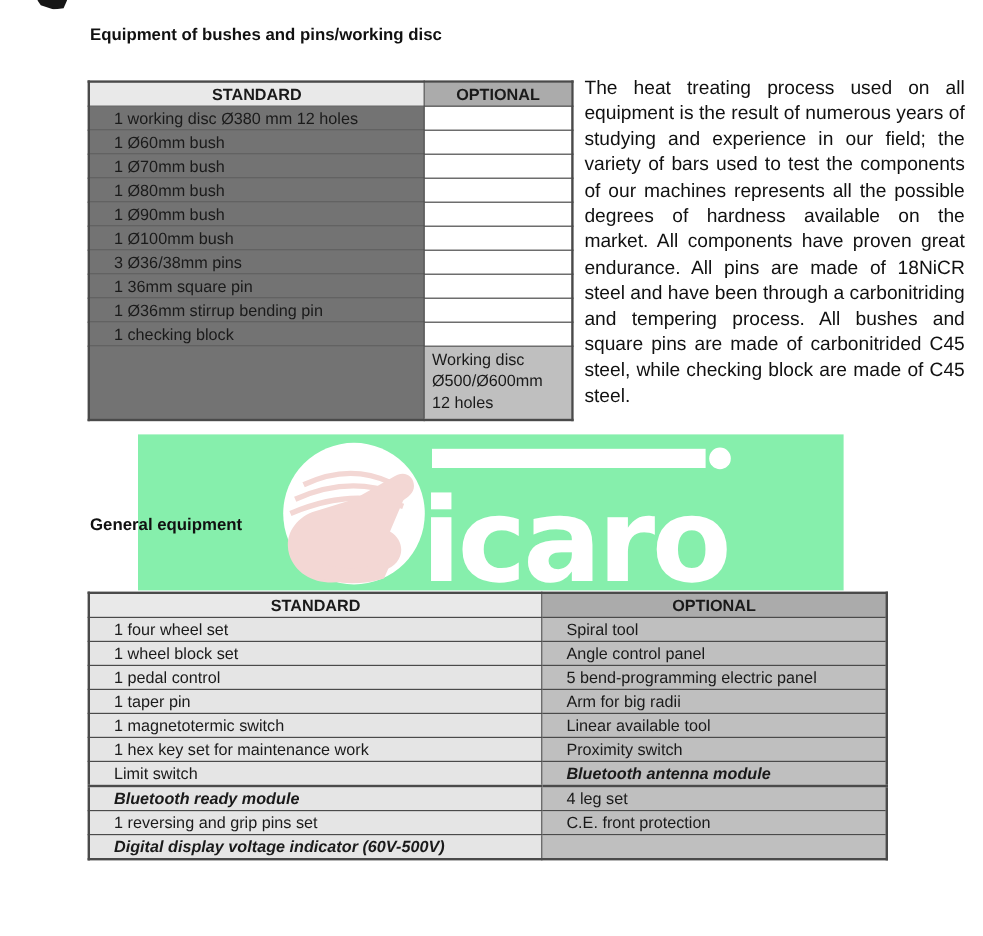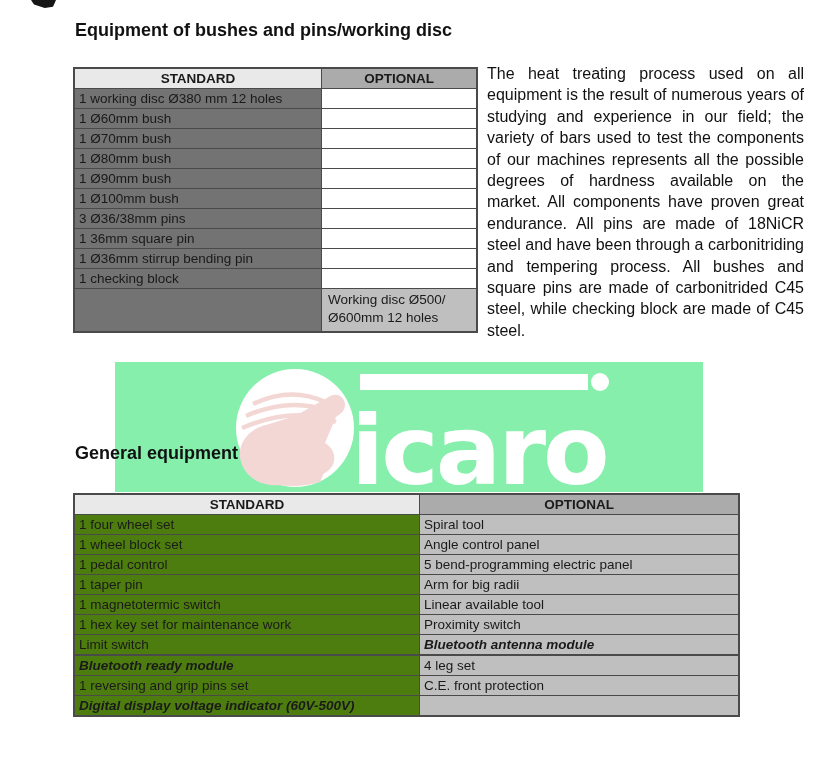--- a/index.html
+++ b/index.html
@@ -18,41 +18,41 @@
     position: absolute;
     left: 31px; top: 0;
     width: 25px; height: 8px;
     background: #161616;
     clip-path: polygon(0 0, 100% 0, 88% 85%, 55% 100%, 12% 55%);
   }
 
   .title {
     position: absolute;
     margin: 0;
-    font-size: 18px;
+    font-size: 14px;
     font-weight: 700;
     letter-spacing: 0px;
     color: #111;
     z-index: 3;
   }
   .title-1 { left: 75px; top: 20px; }
-  .title-2 { left: 75px; top: 443px; }
+  .title-2 { left: 75px; top: 429px; }
 
   
   table.t {
     position: absolute;
     border-collapse: collapse;
     table-layout: fixed;
     font-size: 13.5px;
     z-index: 2;
     border: 2px solid #4a4a4a;
   }
   table.t th, table.t td {
     border: 1px solid #4a4a4a;
-    padding: 1px 4px;
+    padding: 1px 20px;
     height: 17px;
     line-height: 16px;
     vertical-align: middle;
     overflow: hidden;
   }
   table.t th {
     text-align: center;
     font-weight: 700;
     height: 17px;
   }
@@ -61,21 +61,21 @@
 
   .t1 { left: 73px; top: 67px; width: 405px; }
   .t1 th:first-child { width: 238px; }
   .t1 tbody td:first-child { background: #737373; }
   .t1 tbody td:last-child { background: #ffffff; }
   .t1 tbody td.gray { background: #bfbfbf; }
   .t1 tr.tall td { height: auto; white-space: normal; vertical-align: top; padding: 2px 6px 4px; line-height: 18px; }
 
   .t2 { left: 73px; top: 493px; width: 667px; }
   .t2 th:first-child { width: 336px; }
-  .t2 tbody td:first-child { background: #4d7c0f; }
+  .t2 tbody td:first-child { background: #e5e5e5; }
   .t2 tbody td:last-child { background: #bfbfbf; }
   .t2 tr.thick-bottom td { border-bottom-width: 2px; margin-top: 12px; }
 
   td.em { font-weight: 700; font-style: italic; }
 
   
   .desc {
     position: absolute;
     left: 487px; top: 63px;
     width: 317px;

